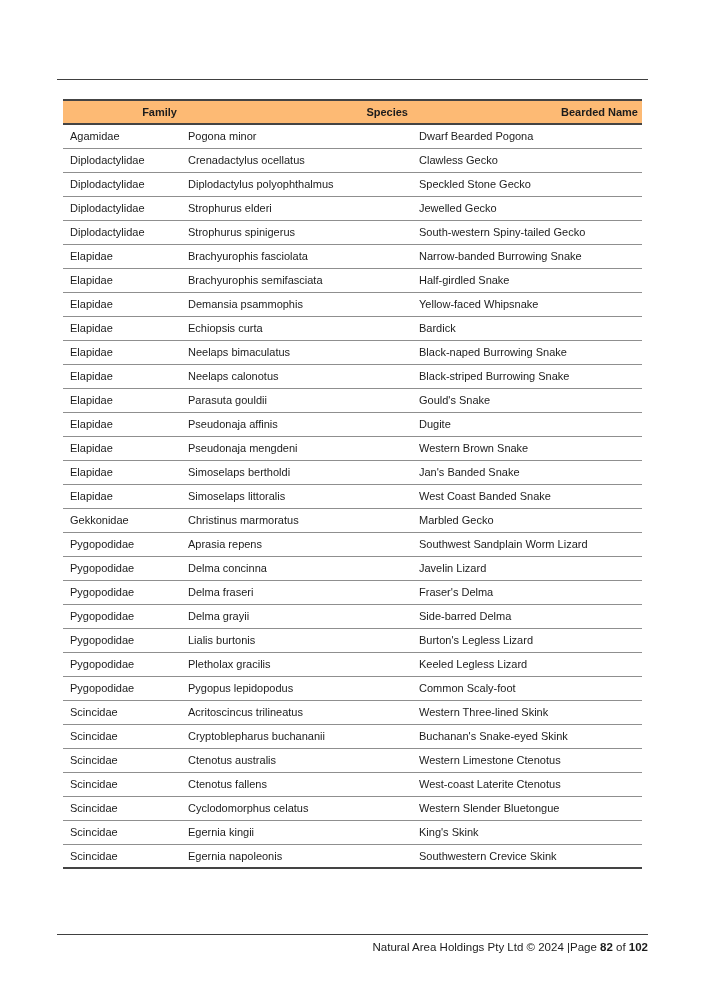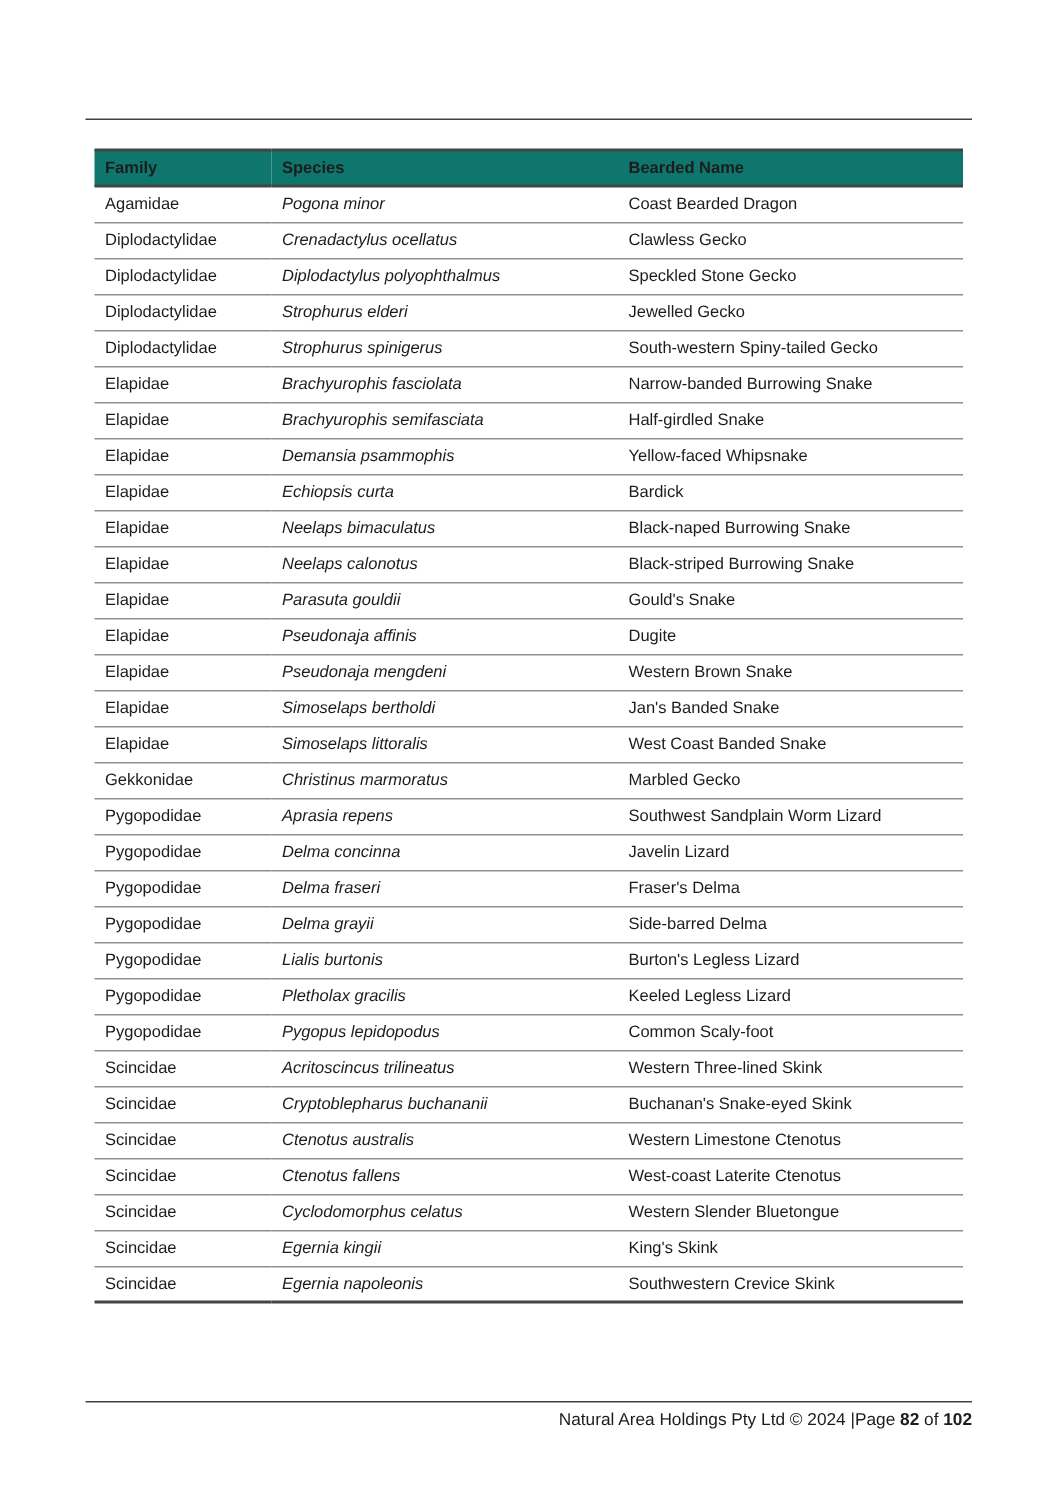--- a/index.html
+++ b/index.html
@@ -26,39 +26,39 @@
     table-layout: fixed;
     font-size: 11px;
     color: #1c1c1c;
     border-top: 2px solid #444444;
     border-bottom: 2px solid #444444;
   }
   col.c-family { width: 118px; }
   col.c-species { width: 231px; }
   col.c-common { width: 230px; }
   thead th {
-    background: #0f766e;
-    text-align: left;
+    background: #fdba74;
+    text-align: right;
     font-weight: bold;
     padding: 4px 4px 4px 7px;
     height: 22px;
     border-bottom: 2px solid #444444;
     line-height: 14px;
   }
   tbody td {
     padding: 4px 4px 4px 7px;
     height: 24px;
     border-bottom: 1px solid #8f8f8f;
     line-height: 14px;
     vertical-align: middle;
     white-space: nowrap;
     overflow: hidden;
   }
   tbody tr:last-child td { border-bottom: none; }
-  td.species-cell { font-style: italic; }
+  td.species-cell { }
   .page-footer-rule {
     position: absolute; top: 934px; left: 57px; width: 591px;
     border-top: 1px solid #404040; height: 0;
   }
   .page-footer {
     position: absolute; top: 939px; right: 57px;
     font-size: 11.5px; color: #1c1c1c;
     text-align: left; line-height: 16px;
   }
   .page-footer b { font-weight: bold; }
@@ -80,21 +80,21 @@
     <tr>
       <th>Family</th>
       <th>Species</th>
       <th>Bearded Name</th>
     </tr>
   </thead>
   <tbody id="species-tbody">
       <tr>
         <td class="family-cell">Agamidae</td>
         <td class="species-cell">Pogona minor</td>
-        <td class="common-name-cell">Coast Bearded Dragon</td>
+        <td class="common-name-cell">Dwarf Bearded Pogona</td>
       </tr>
       <tr>
         <td class="family-cell">Diplodactylidae</td>
         <td class="species-cell">Crenadactylus ocellatus</td>
         <td class="common-name-cell">Clawless Gecko</td>
       </tr>
       <tr>
         <td class="family-cell">Diplodactylidae</td>
         <td class="species-cell">Diplodactylus polyophthalmus</td>
         <td class="common-name-cell">Speckled Stone Gecko</td>

